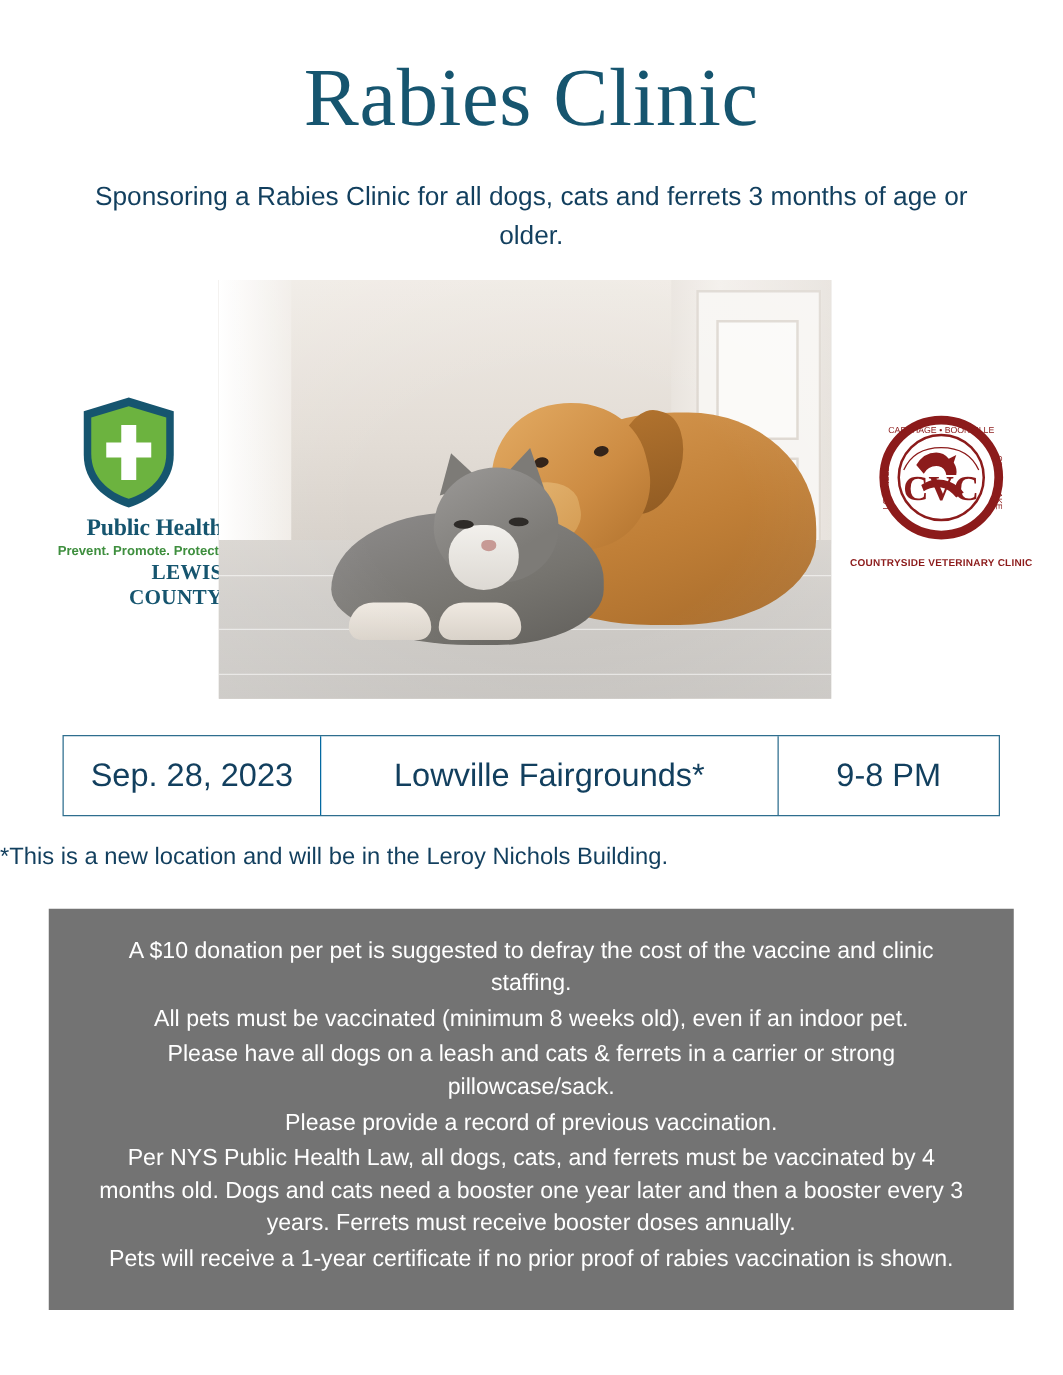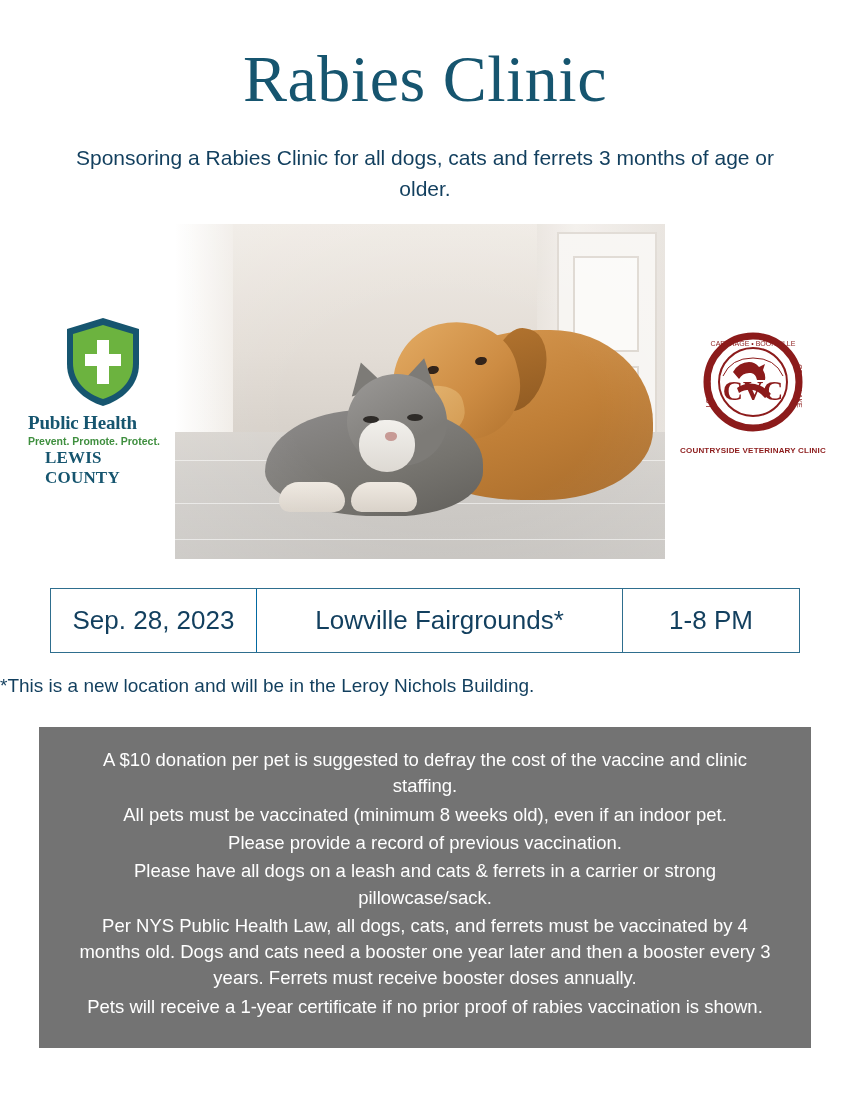--- a/index.html
+++ b/index.html
@@ -163,21 +163,21 @@
   .ph-blur {
     position: absolute; inset: 0;
     background: radial-gradient(ellipse at 55% 55%, rgba(255,255,255,0) 40%, rgba(255,255,255,0.18) 100%);
   }
 
   .logo-left {
     position: absolute;
     left: 28px;
     top: 92px;
     width: 150px;
-    text-align: left;
+    text-align: right;
   }
   .shield {
     position: relative;
     width: 78px;
     height: 92px;
     margin: 0 auto;
   }
   .ph-name {
     font-family: "Liberation Serif", serif;
     font-weight: bold;
@@ -335,27 +335,27 @@
         </svg>
       </div>
       <div class="cvc-name">COUNTRYSIDE VETERINARY CLINIC</div>
     </div>
 
   </div>
 
   <div class="info-row">
     <div class="info-cell c1">Sep. 28, 2023</div>
     <div class="info-cell c2">Lowville Fairgrounds*</div>
-    <div class="info-cell c3">1-8 PM</div>
+    <div class="info-cell c3">9-8 PM</div>
   </div>
 
   <div class="note">*This is a new location and will be in the Leroy Nichols Building.</div>
 
   <div class="panel">
     <p>A $10 donation per pet is suggested to defray the cost of the vaccine and clinic staffing.</p>
     <p>All pets must be vaccinated (minimum 8 weeks old), even if an indoor pet.</p>
+    <p>Please have all dogs on a leash and cats &amp; ferrets in a carrier or strong pillowcase/sack.</p>
     <p>Please provide a record of previous vaccination.</p>
-    <p>Please have all dogs on a leash and cats &amp; ferrets in a carrier or strong pillowcase/sack.</p>
     <p>Per NYS Public Health Law, all dogs, cats, and ferrets must be vaccinated by 4 months old. Dogs and cats need a booster one year later and then a booster every 3 years. Ferrets must receive booster doses annually.</p>
     <p>Pets will receive a 1-year certificate if no prior proof of rabies vaccination is shown.</p>
   </div>
 
 </div>
 
 </body></html>

